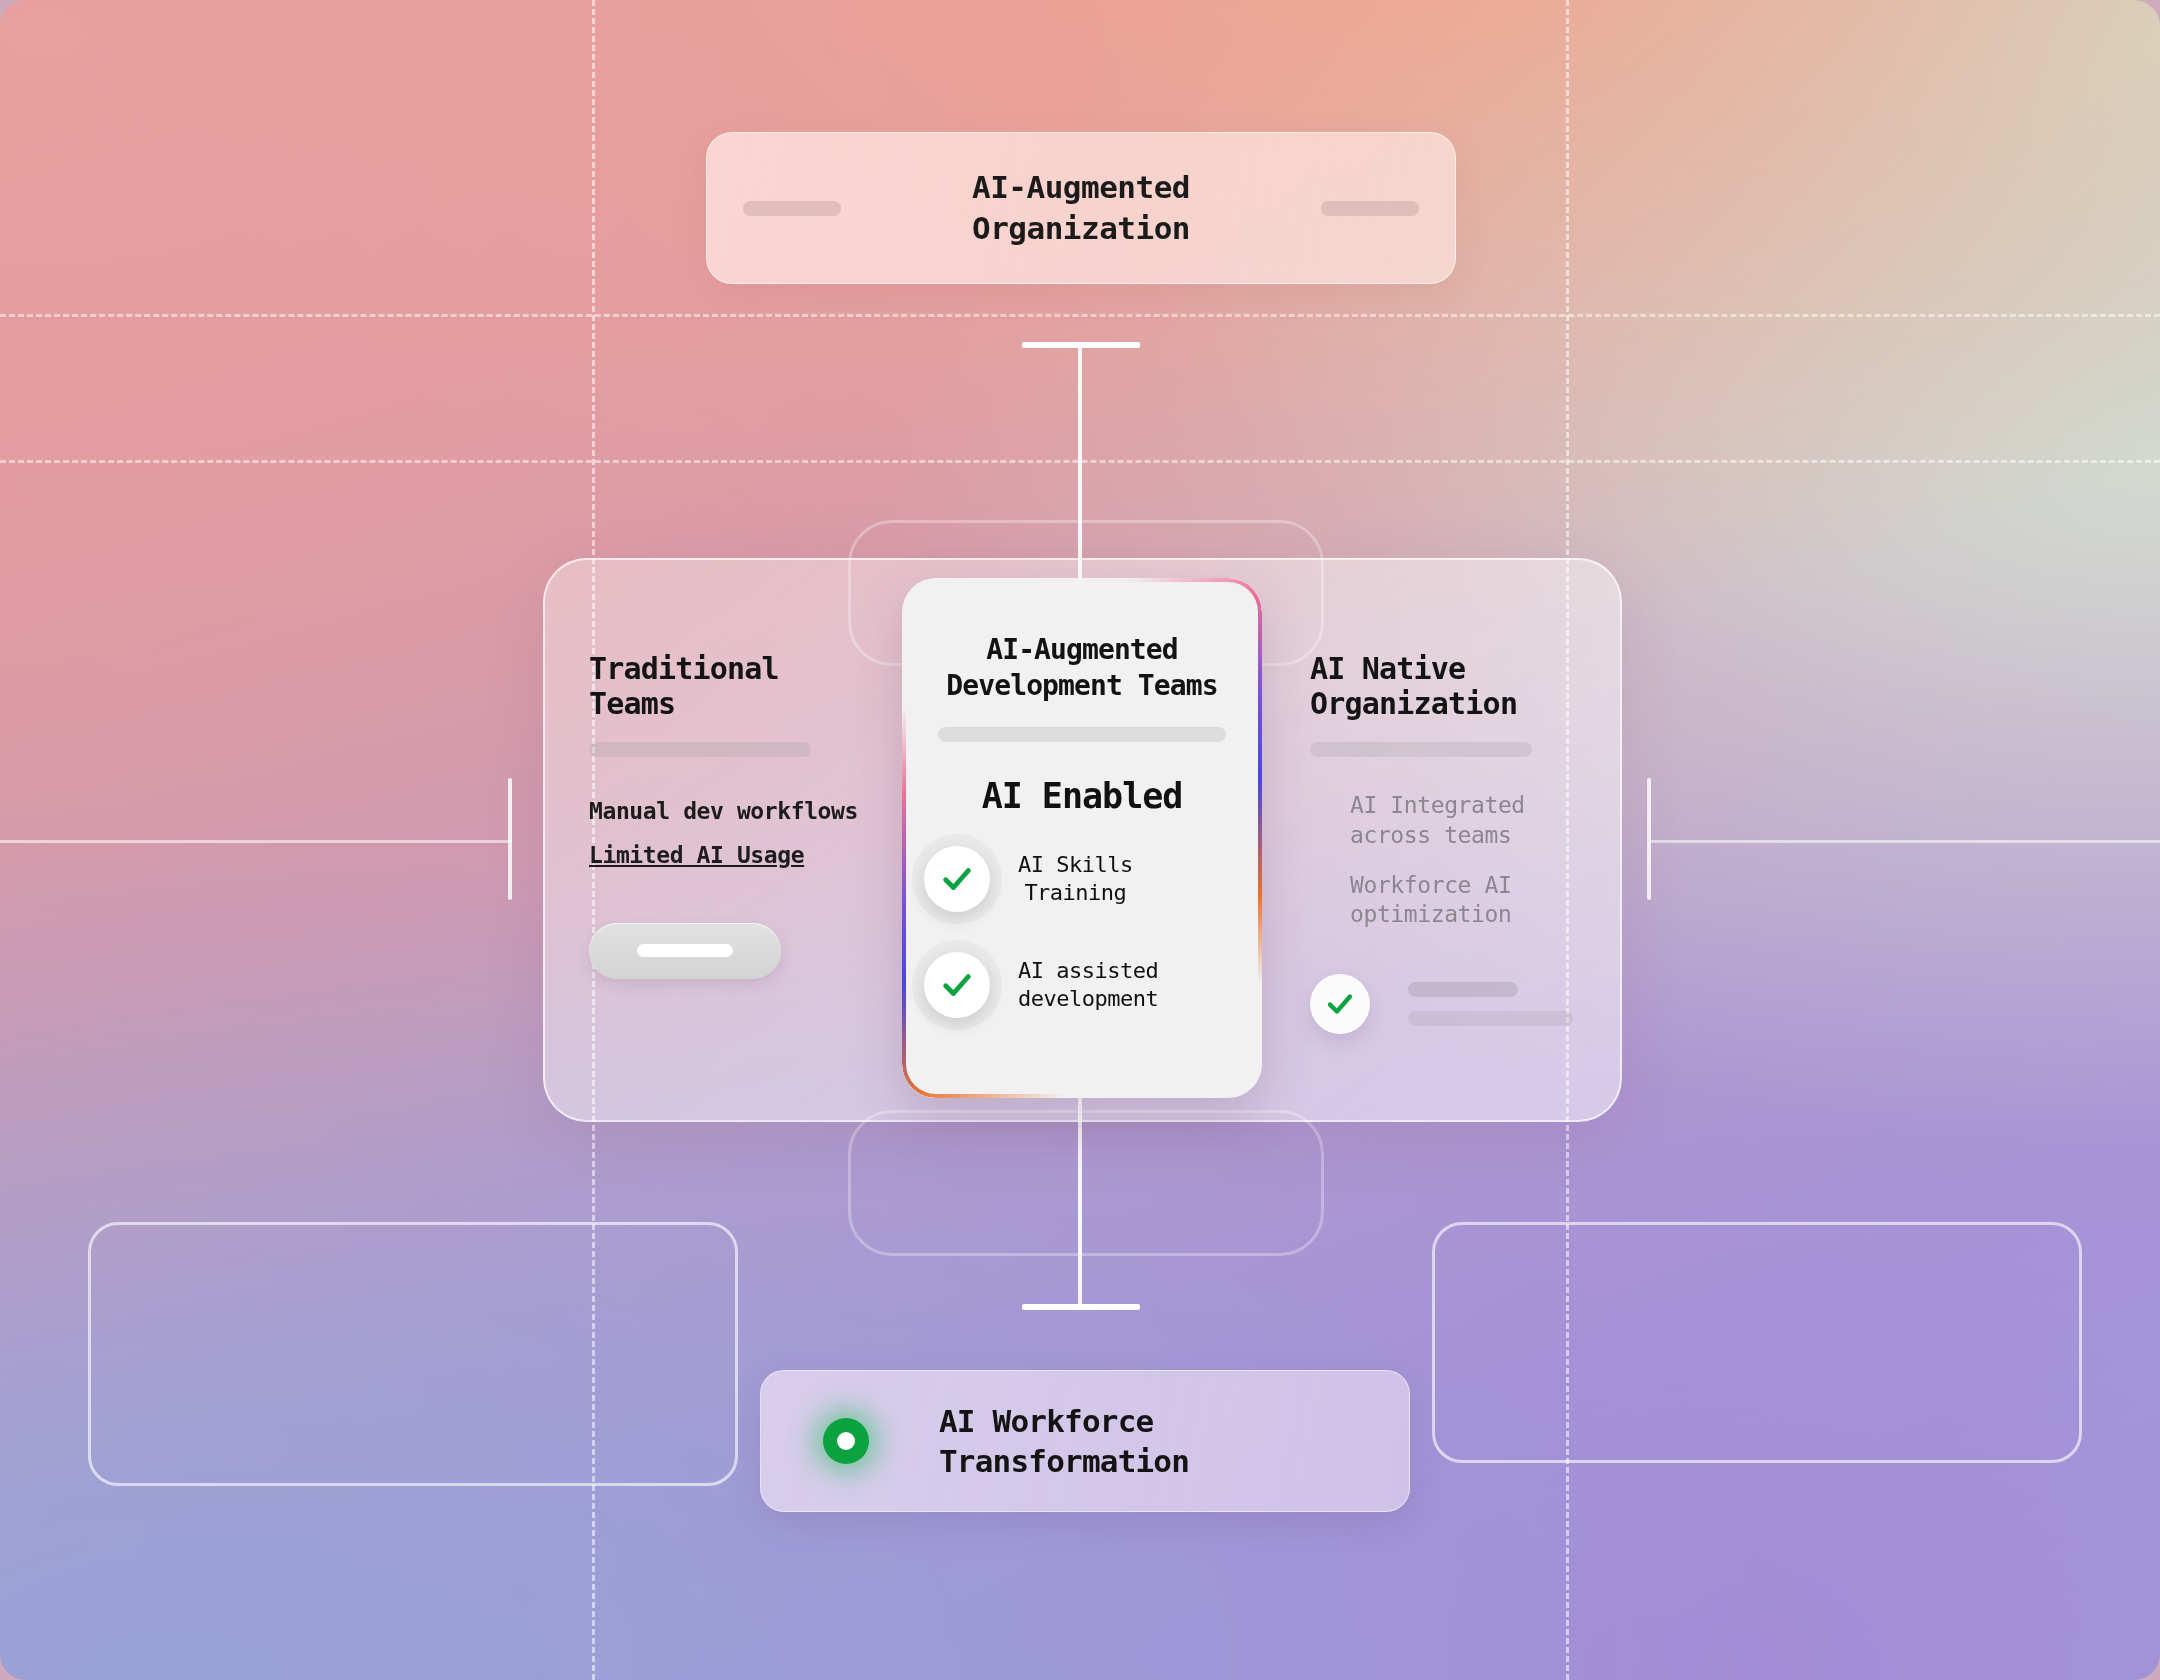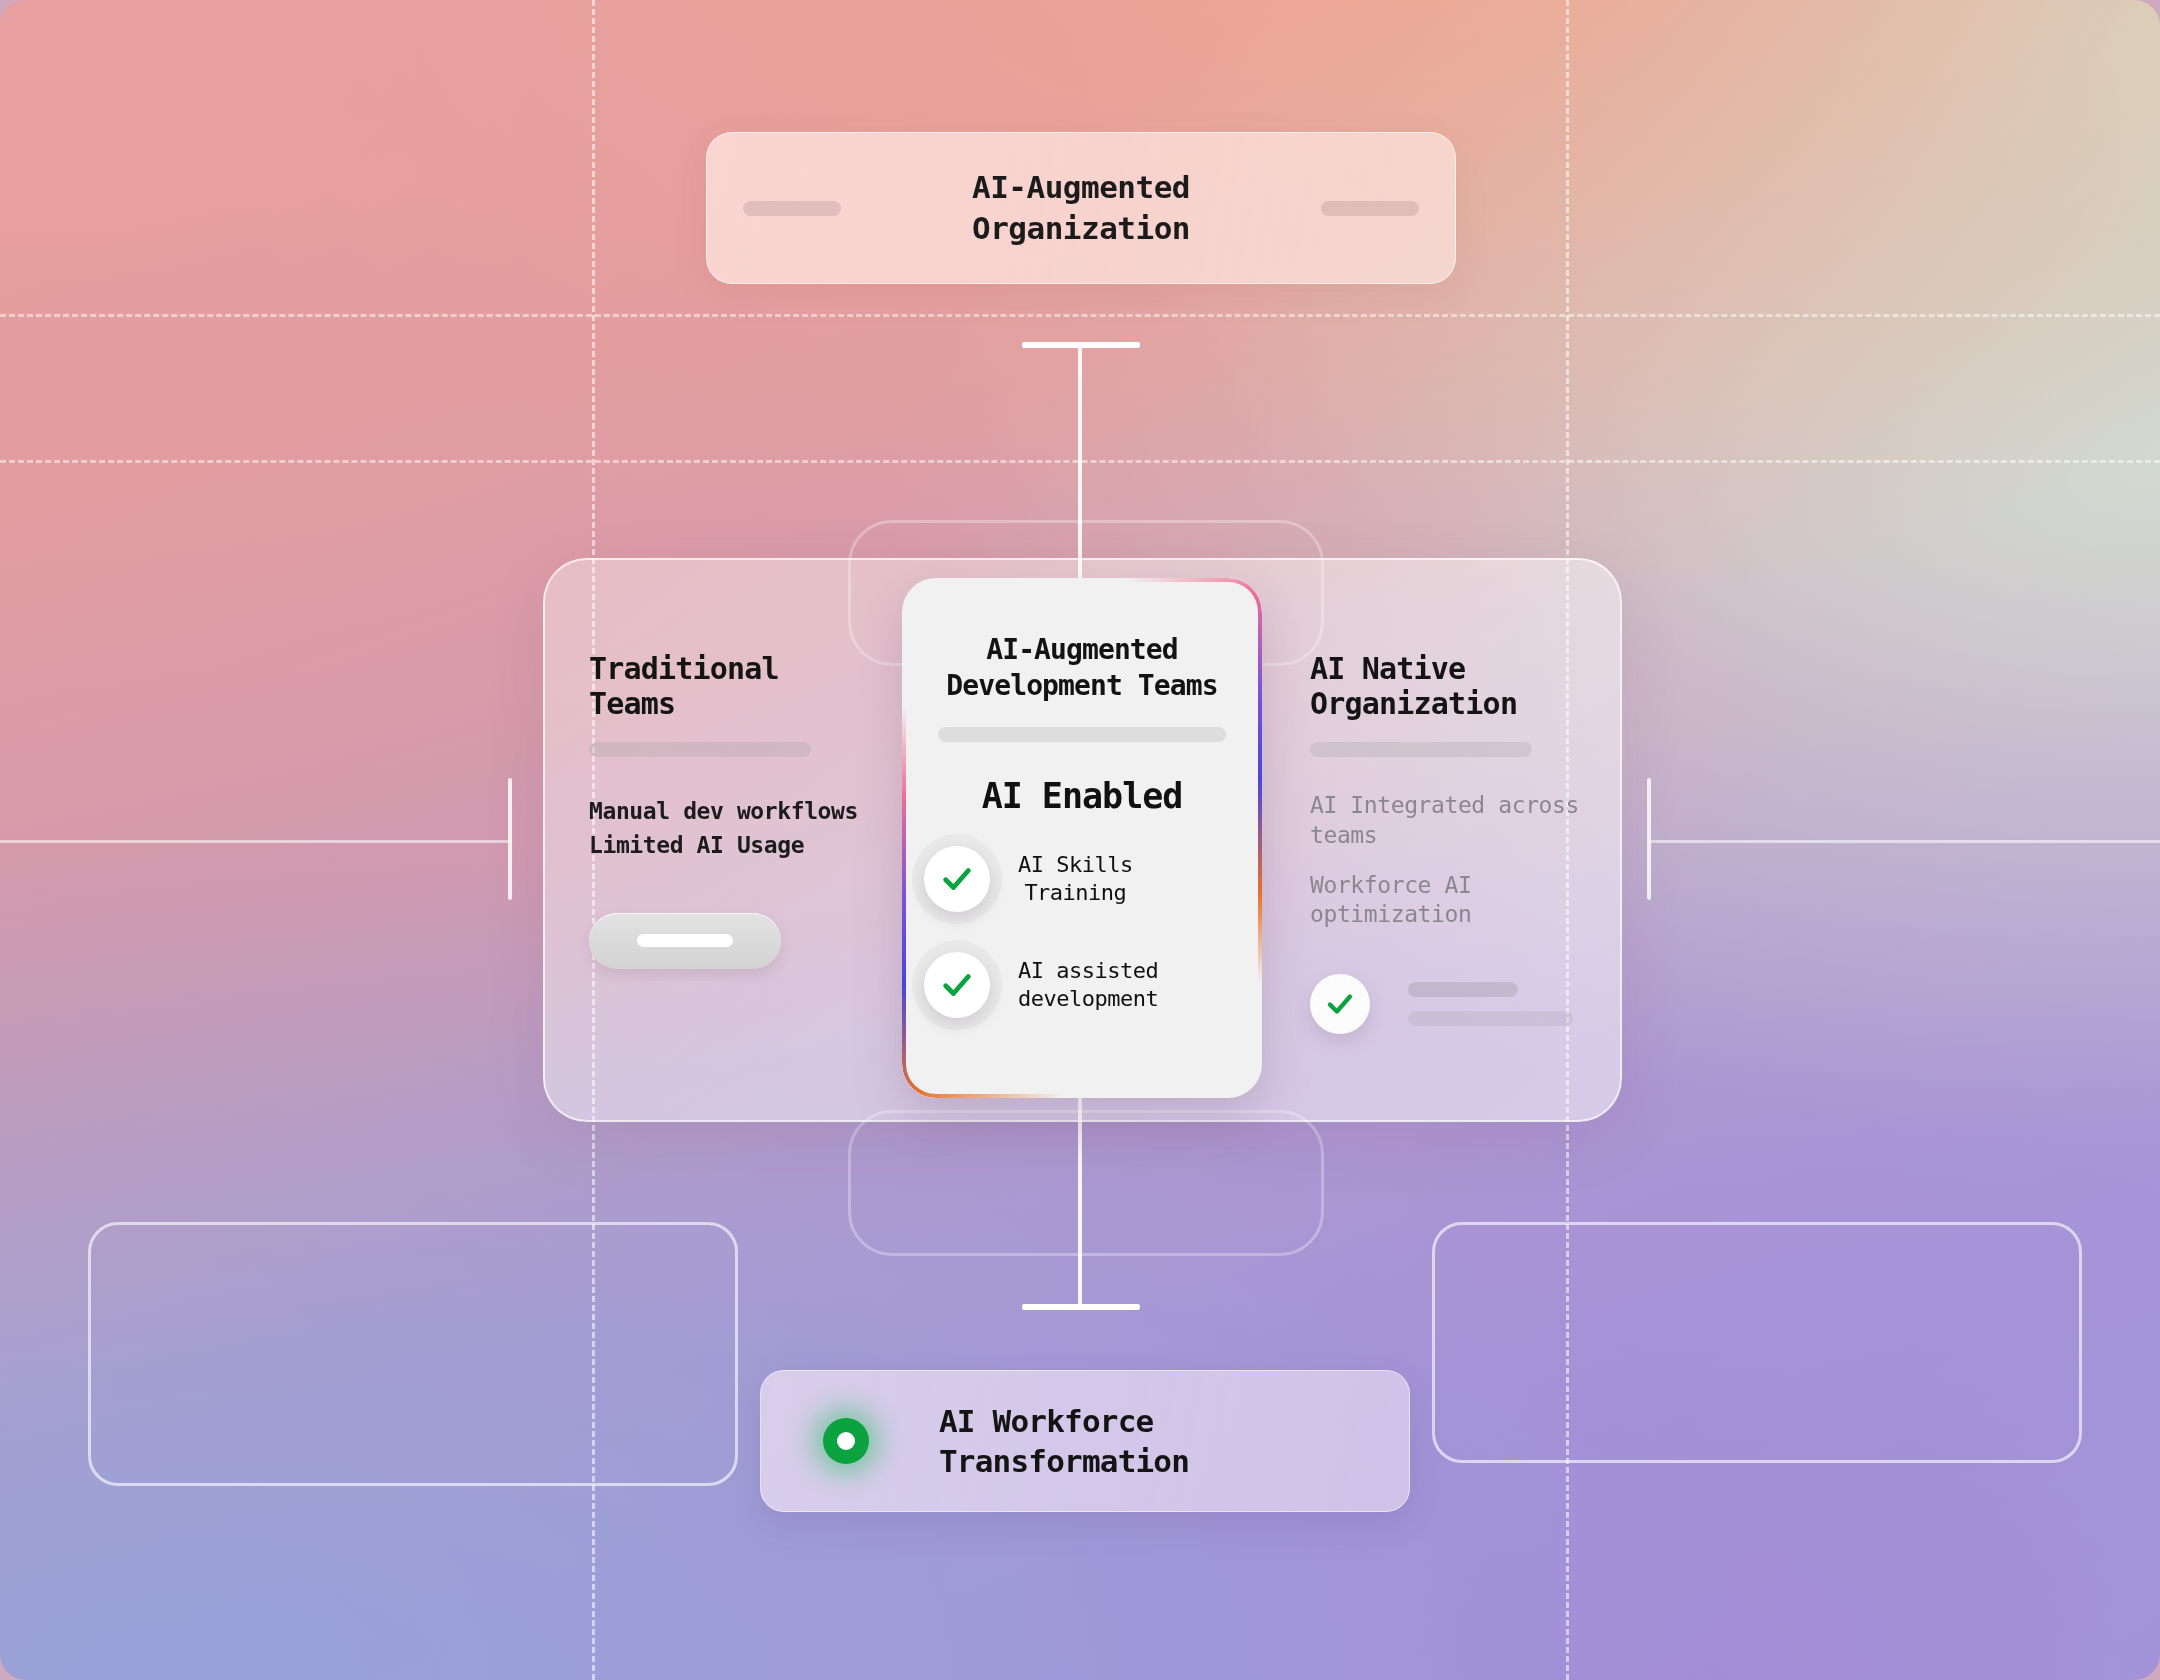--- a/index.html
+++ b/index.html
@@ -171,32 +171,32 @@
   </div>
 
   <div class="panel">
 
     <div class="col col-left" style="left:44px;width:300px;">
       <div class="col-title">Traditional
 Teams</div>
       <div class="divider" style="width:222px;"></div>
       <div style="margin-top:40px;">
         <div class="col-line">Manual dev workflows</div>
-        <div class="col-line" style="margin-top:4px;">Limited AI Usage</div>
+        <div class="col-line" style="margin-top:14px;text-decoration:underline;">Limited AI Usage</div>
       </div>
       <div class="btn-pill" style="margin-top:52px;">
         <i></i>
       </div>
     </div>
 
     <div class="col col-right" style="left:765px;width:300px;">
       <div class="col-title">AI Native
 Organization</div>
       <div class="divider" style="width:222px;"></div>
-      <div style="margin-top:34px;">
+      <div style="margin-top:34px;margin-left:40px;">
         <div class="col-line">AI Integrated across teams</div>
         <div class="col-line" style="margin-top:20px;">Workforce AI optimization</div>
       </div>
       <div class="rc-check">
         <div class="rc-badge">
           <svg viewBox="0 0 24 24" fill="none" stroke="#0aa33f" stroke-width="3.4" stroke-linecap="round" stroke-linejoin="round">
             <path d="M4 12.5 L9.5 18 L20 6"></path>
           </svg>
         </div>
         <div class="rc-bars">

